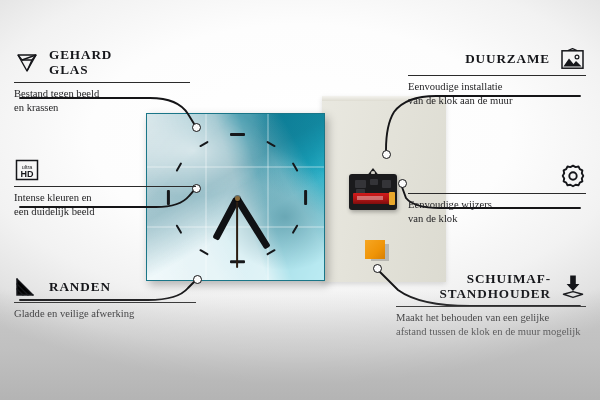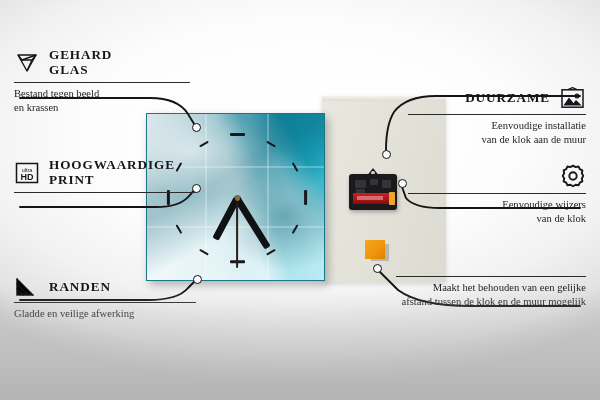--- a/index.html
+++ b/index.html
@@ -32,29 +32,29 @@
     font-size:13.2px;font-weight:700;letter-spacing:.9px;color:#15161a;
     text-transform:uppercase;white-space:nowrap;
   }
   .feat.right .titles{align-items:flex-end;text-align:right;}
   .rule{height:1px;background:#2b2b2b;margin-top:4px;}
   .sub{
     font-family:"Liberation Serif", serif;
     font-size:10.6px;color:#1d1d1f;line-height:1.34;margin-top:4px;
     white-space:pre-line;
   }
-  .feat.right .sub{text-align:right;}
+  .feat.right .sub{}
 
   .ico{flex:0 0 auto;display:block;}
 
   
   #f-gehard {left:14px;  top:48px;  width:176px;}
   #f-print  {left:14px;  top:158px; width:182px;}
   #f-randen {left:14px;  top:276px; width:182px;}
-  #f-handgr {left:408px; top:48px;  width:178px;margin-top:39px;}
+  #f-handgr {left:408px; top:48px;  width:178px;}
   #f-mech   {left:408px; top:163px; width:178px;}
   #f-foam   {left:396px; top:272px; width:190px;}
 
   
   #wallpanel{
     position:absolute;left:322px;top:96px;width:124px;height:186px;
     background:linear-gradient(105deg,#e9e8e0 0%,#e4e3da 40%,#dcdbd1 100%);
     box-shadow:0 2px 5px rgba(0,0,0,.13);
   }
   #wallpanel:before{
@@ -213,26 +213,24 @@
 en krassen</div>
   </div>
 
   <div class="feat left" id="f-print">
     <div class="hdrow">
       <svg class="ico" width="26" height="24" viewBox="0 0 26 24">
         <rect x="2.5" y="2.5" width="21" height="19" fill="none" stroke="#15161a" stroke-width="1.5"></rect>
         <text x="13" y="11" text-anchor="middle" font-family="Liberation Sans, sans-serif" font-size="5.4" fill="#15161a">ultra</text>
         <text x="13" y="19.2" text-anchor="middle" font-family="Liberation Sans, sans-serif" font-size="9" font-weight="bold" fill="#15161a">HD</text>
       </svg>
-      <div class="titles">
-        <div class="t1">HOOGWAARDIGE</div>
-        <div class="t2">PRINT</div>
-      </div>
-    </div>
-    <div class="rule"></div>
+    </div>
+    <div class="rule"></div>
+    <div class="sub">Intense kleuren en
+een duidelijk beeld</div>
   </div>
 
   <div class="feat left" id="f-randen">
     <div class="hdrow">
       <svg class="ico" width="26" height="22" viewBox="0 0 26 22">
         <g stroke="#15161a" stroke-width="1.5" stroke-linecap="round">
           <path d="M3 3 L3 19 L19 19"></path>
           <path d="M3 3 L19 19" stroke-width="1.3"></path>
           <path d="M3 8 L14 19" stroke-width="1.3"></path>
           <path d="M3 13 L9 19" stroke-width="1.3"></path>
@@ -271,18 +269,28 @@
           <circle cx="13" cy="13" r="3.7"></circle>
         </g>
       </svg>
     </div>
     <div class="rule"></div>
     <div class="sub">Eenvoudige wijzers
 van de klok</div>
   </div>
 
   <div class="feat right" id="f-foam">
+    <div class="hdrow">
+      <div class="titles">
+        <div class="t1">SCHUIMAF-</div>
+        <div class="t2">STANDHOUDER</div>
+      </div>
+      <svg class="ico" width="26" height="26" viewBox="0 0 26 26">
+        <path d="M10.2 1.5 h5.6 v8.4 h3.6 L13 17 L6.6 9.9 h3.6 Z" fill="#15161a"></path>
+        <path d="M13 17.6 L22.5 20.2 L13 23.4 L3.5 20.2 Z" fill="none" stroke="#15161a" stroke-width="1.5" stroke-linejoin="round"></path>
+      </svg>
+    </div>
     <div class="rule"></div>
     <div class="sub">Maakt het behouden van een gelijke
 afstand tussen de klok en de muur mogelijk</div>
   </div>
 
 </div>
 
 </body></html>

